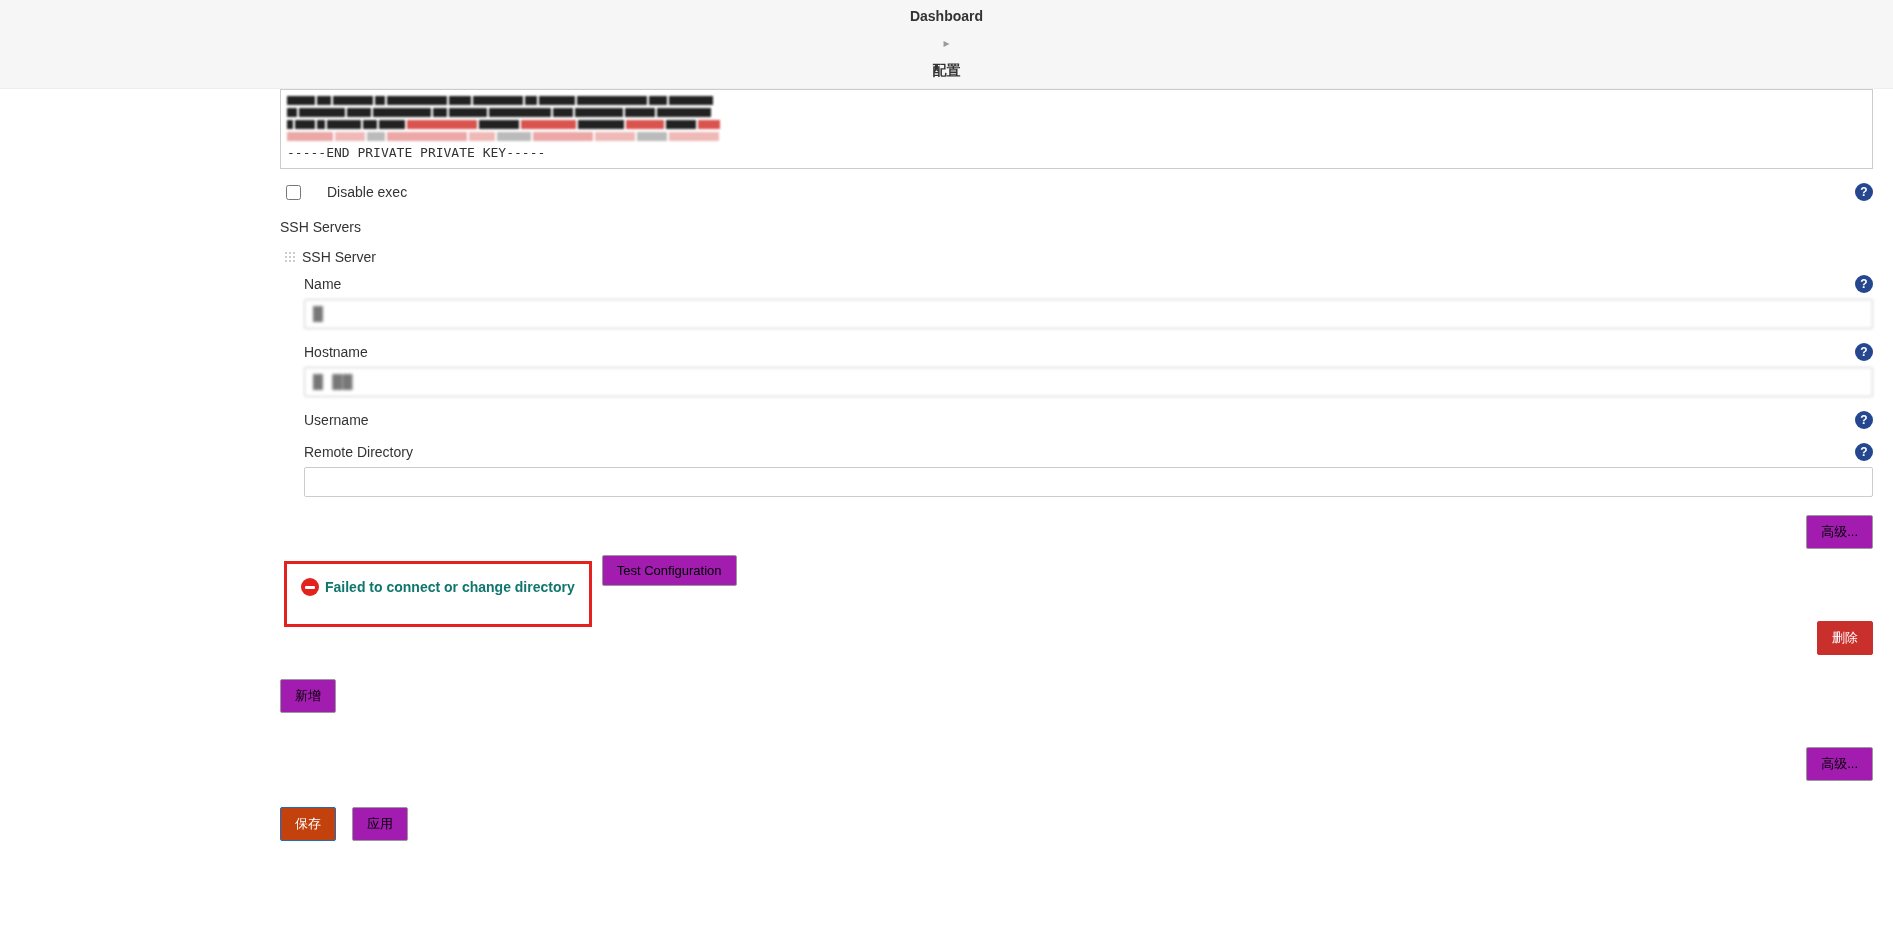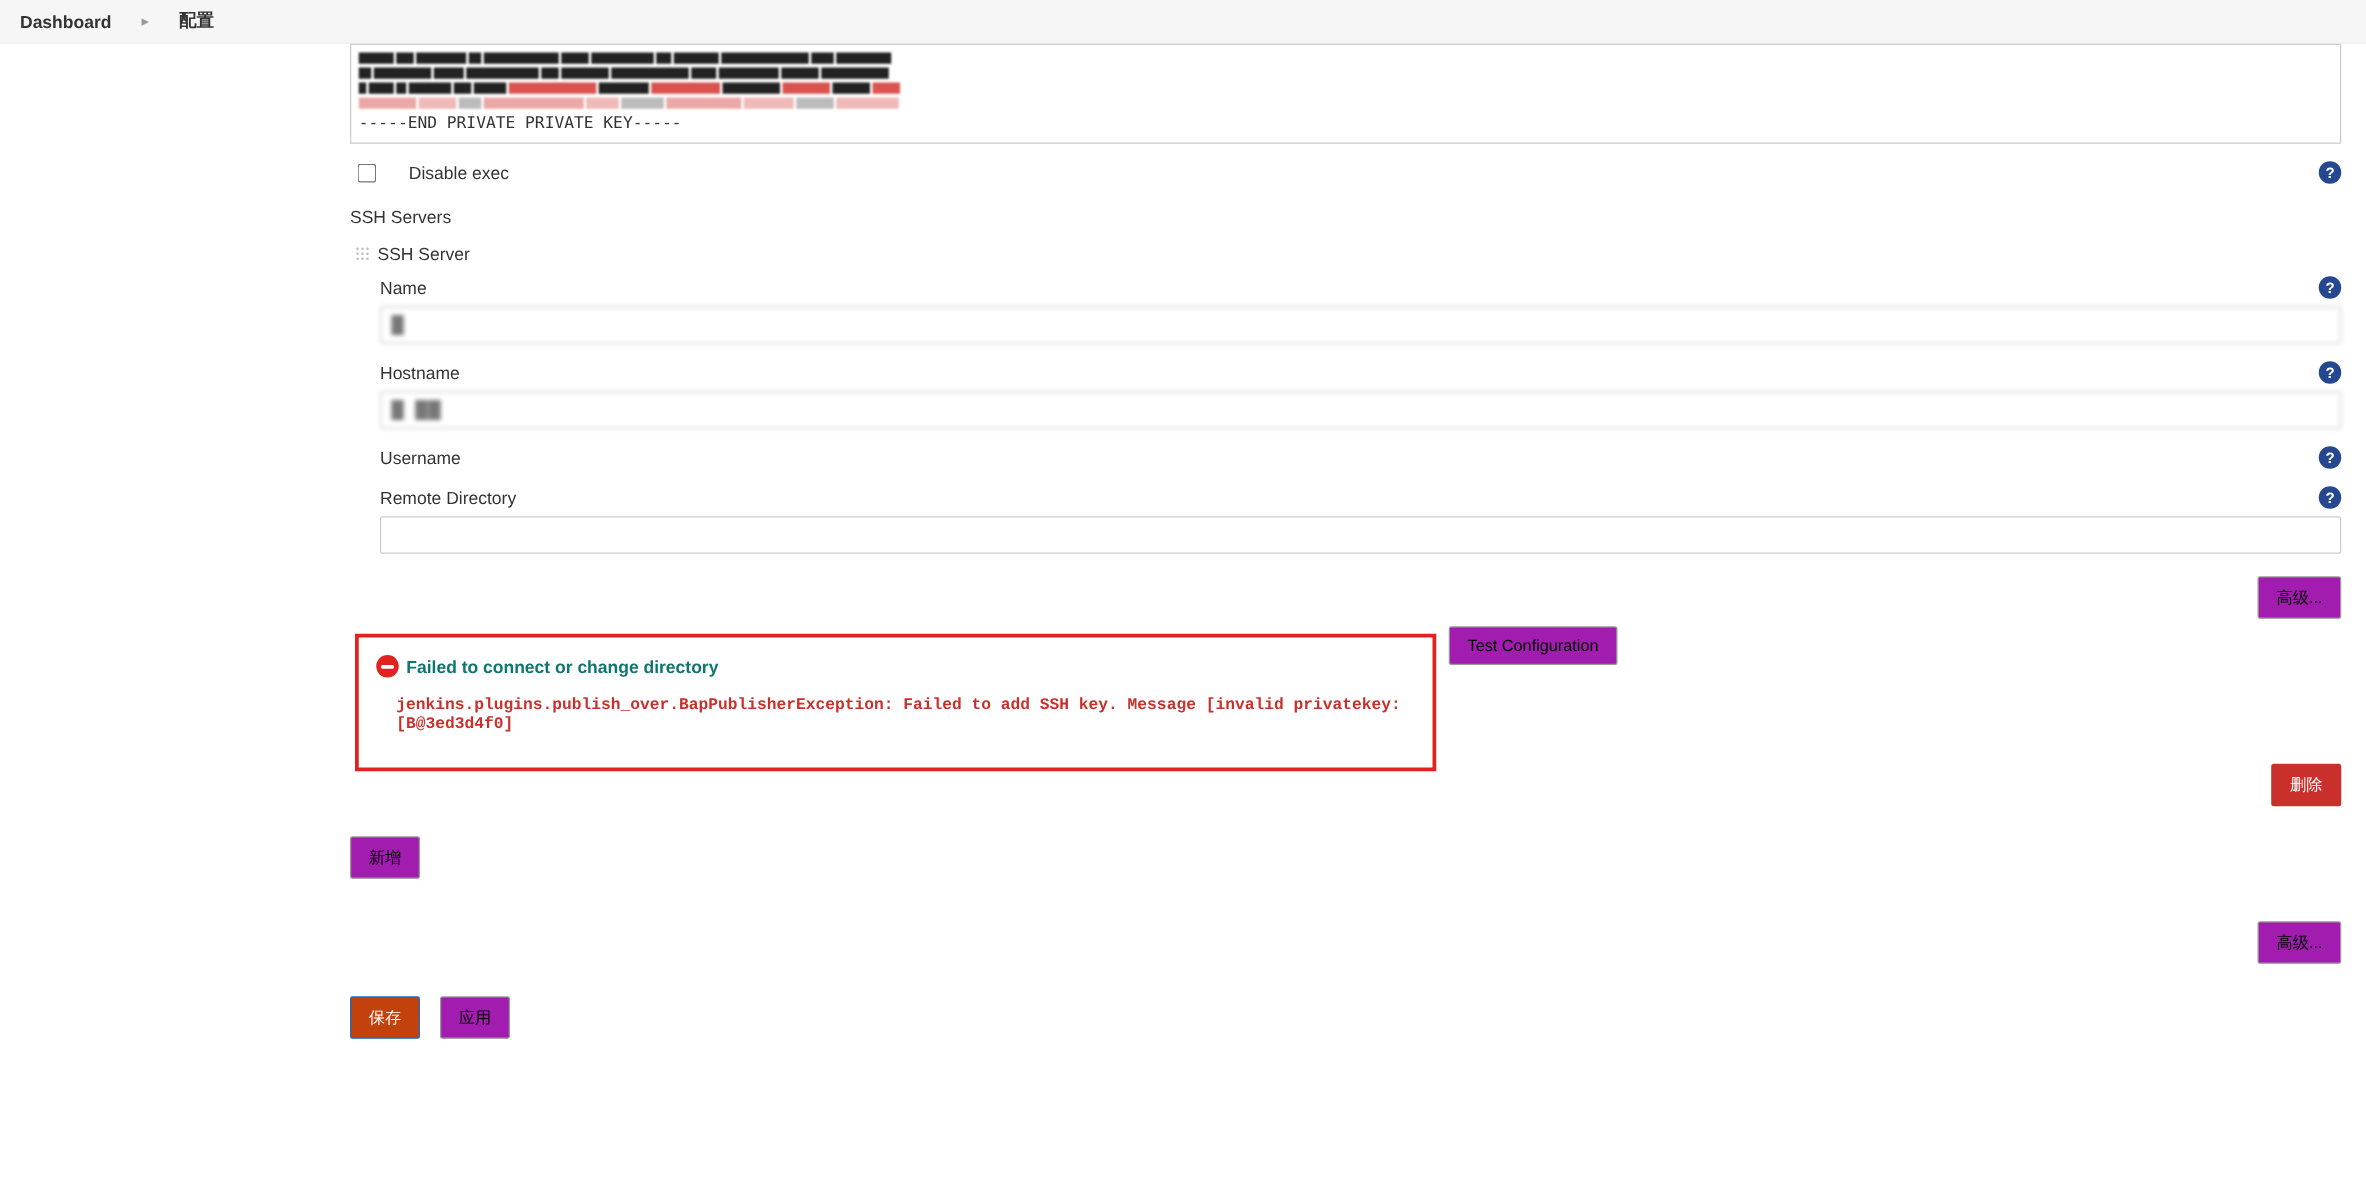--- a/index.html
+++ b/index.html
@@ -1,18 +1,18 @@
 <!DOCTYPE html>
 <html><head>
 <meta charset="utf-8">
 <style>
   * { box-sizing: border-box; margin: 0; padding: 0; }
   body { font-family: Arial, Helvetica, sans-serif; font-size: 14px; color: #333; background: #fff; }
   
-  .breadcrumb { background: #f6f6f6; border-bottom: 1px solid #eee; padding: 8px 16px; display: flex; align-items: center; gap: 24px; }
+  .breadcrumb { background: #f6f6f6; border-bottom: 1px solid #eee; padding: 8px 16px; display: flex; align-items: center; gap: 12px; flex-direction: column; }
   .breadcrumb-item { font-weight: bold; color: #333; }
   .breadcrumb-sep { color: #999; font-size: 12px; }
   .breadcrumb-item.secondary { font-weight: bold; }
   
   .main { margin-left: 280px; margin-right: 20px; padding-top: 0; }
   
   .key-textarea { width: 100%; min-height: 80px; border: 1px solid #ccc; padding: 6px; font-family: monospace; font-size: 13px; line-height: 1.4; resize: vertical; background: #fff; position: relative; }
   .key-blur-row { display: flex; flex-wrap: wrap; gap: 2px; margin-bottom: 3px; }
   .key-blur-chunk { display: inline-block; height: 9px; background: #222; filter: blur(1px); }
   .key-blur-chunk.r { background: #d9534f; }
@@ -200,21 +200,20 @@
       <button class="btn">高级...</button>
     </div>
 
     <div class="row-test">
       <div class="error-wrap">
         <div class="error-box">
           <div class="error-title-row">
             <span class="error-icon"></span>
             <span class="error-title">Failed to connect or change directory</span>
           </div>
-          <div class="error-body">jenkins.plugins.publish_over.BapPublisherException: Failed to add SSH key. Message [invalid privatekey: [B@3ed3d4f0]</div>
         </div>
       </div>
       <div class="test-col">
         <button class="btn">Test Configuration</button>
       </div>
     </div>
 
     <div class="delete-row">
       <button class="btn btn-danger">删除</button>
     </div>

